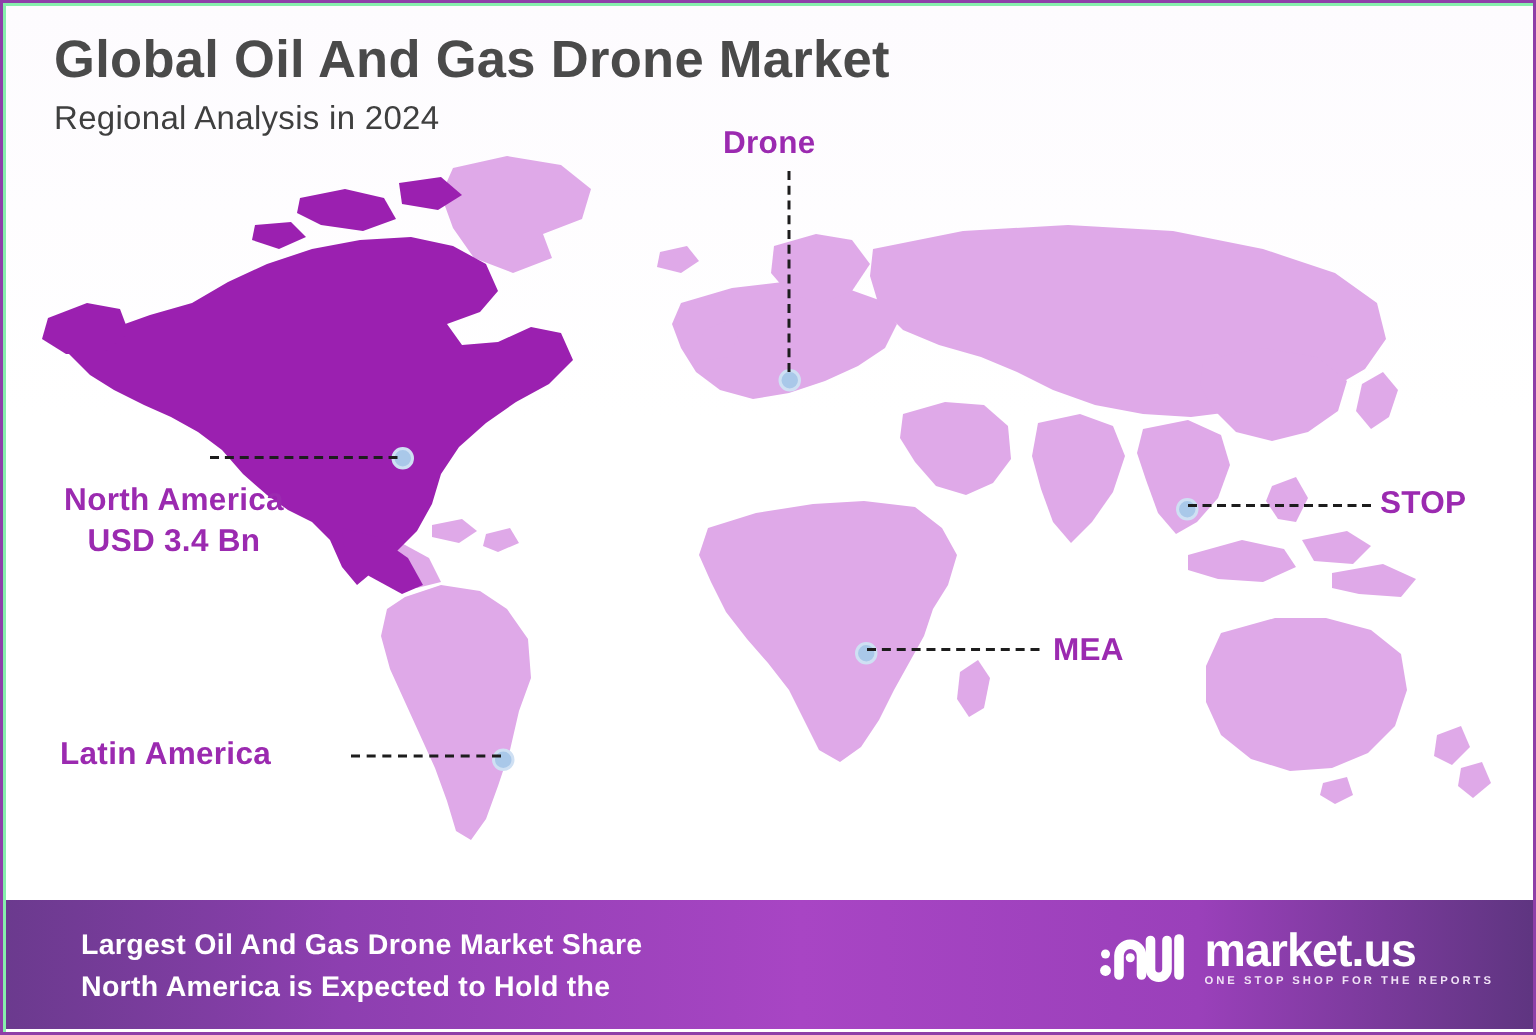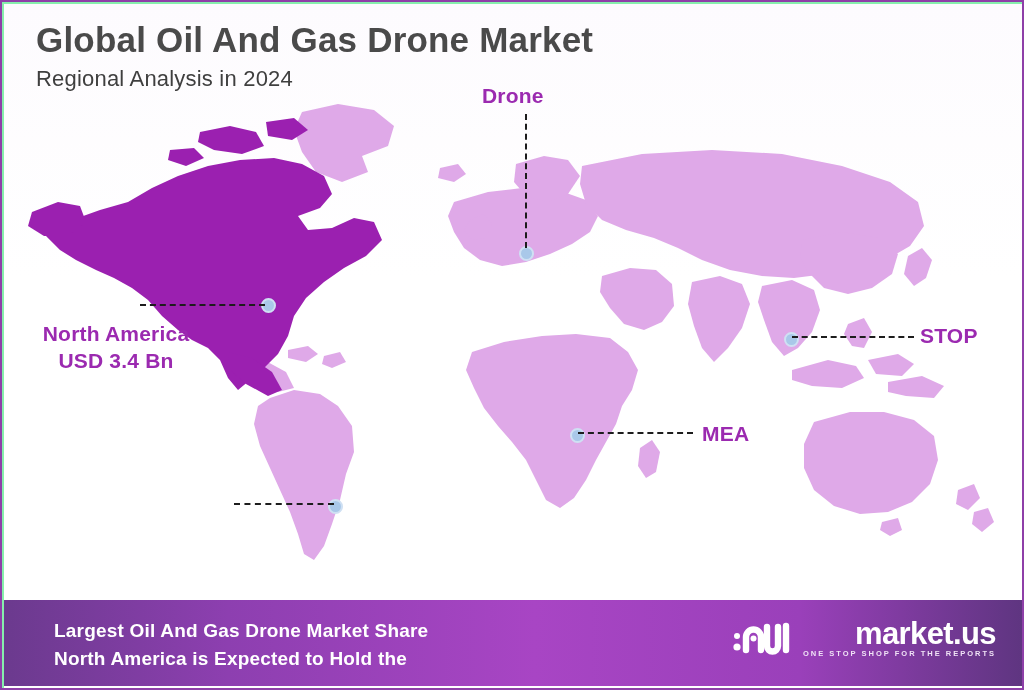--- a/index.html
+++ b/index.html
@@ -151,21 +151,20 @@
     gap: 11px;
   }
   #logo-mark { width: 60px; height: 44px; }
   #logo-text-wrap { display: flex; flex-direction: column; justify-content: center; }
   #logo-word {
     color: #ffffff;
     font-size: 31px;
     font-weight: bold;
     line-height: 1;
     letter-spacing: -0.6px;
-    text-align: right;
   }
   #logo-tag {
     color: #f0e2f6;
     font-size: 7.5px;
     font-weight: bold;
     letter-spacing: 2.0px;
     margin-top: 0;
     white-space: nowrap;
   }
 </style>
@@ -274,20 +273,21 @@
   <div class="leader" style="left:232px; top:501px; width:100px;"></div>
 
   <div class="region-label na">
     <span>North America</span>
     <span class="value">USD 3.4 Bn</span>
   </div>
 
   <div class="region-label europe">Drone</div>
   <div class="region-label apac">STOP</div>
   <div class="region-label mea">MEA</div>
+  <div class="region-label latam">Latin America</div>
 
   <div id="banner">
     <div id="banner-text">
       <div>Largest Oil And Gas Drone Market Share</div>
       <div>North America is Expected to Hold the</div>
     </div>
 
     <div id="logo">
       <svg id="logo-mark" viewBox="0 0 60 44">
         <circle cx="5" cy="31" r="3.6" fill="#ffffff"></circle>

